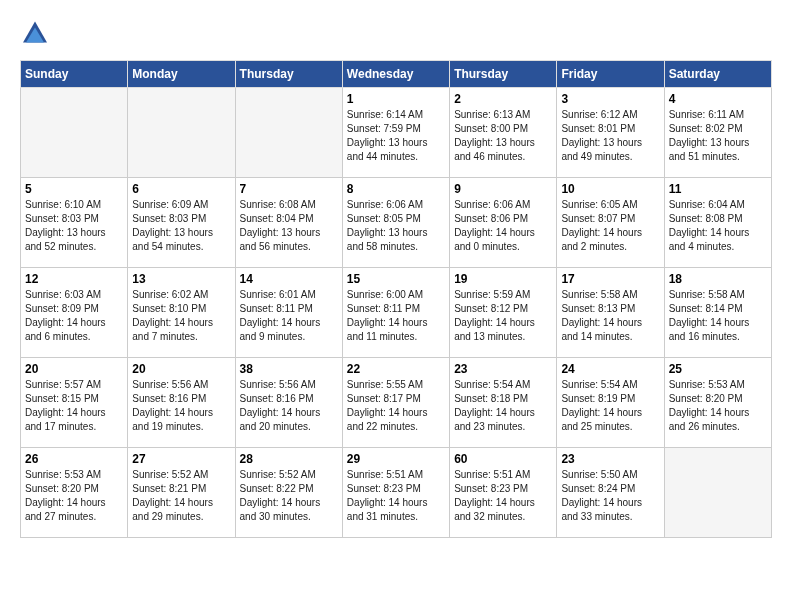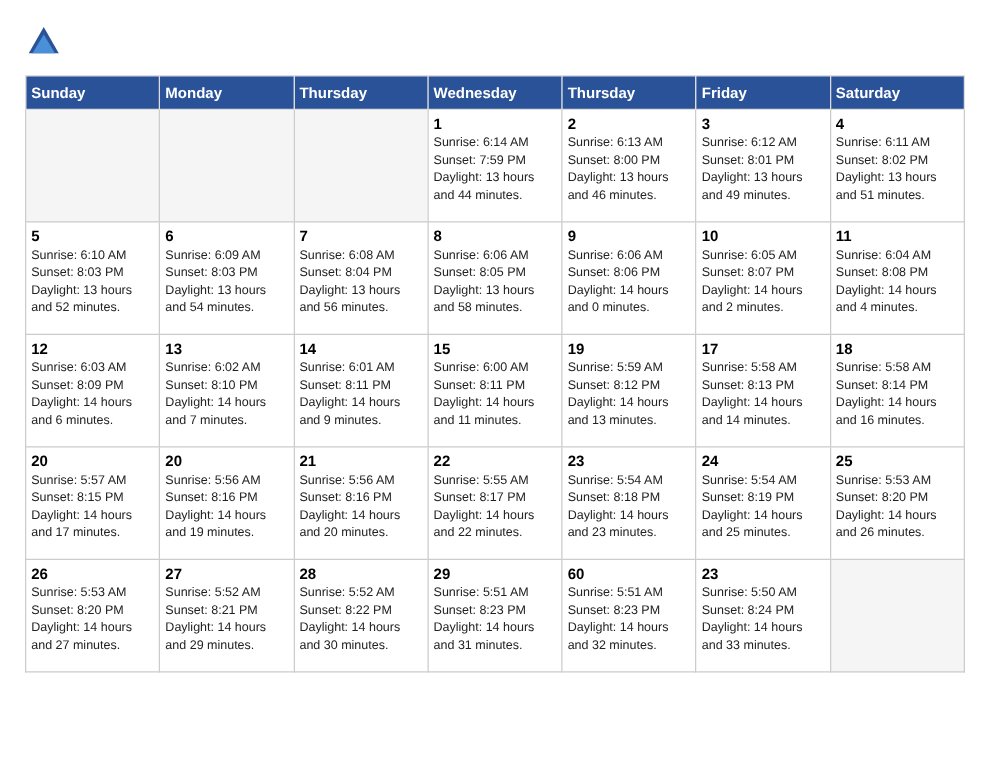--- a/index.html
+++ b/index.html
@@ -201,21 +201,21 @@
       <tr>
         <td>
           <span class="day-num">20</span>
           <div class="day-info">Sunrise: 5:57 AM<br>Sunset: 8:15 PM<br>Daylight: 14 hours<br>and 17 minutes.</div>
         </td>
         <td>
           <span class="day-num">20</span>
           <div class="day-info">Sunrise: 5:56 AM<br>Sunset: 8:16 PM<br>Daylight: 14 hours<br>and 19 minutes.</div>
         </td>
         <td>
-          <span class="day-num">21</span>
+          <span class="day-num">38</span>
           <div class="day-info">Sunrise: 5:56 AM<br>Sunset: 8:16 PM<br>Daylight: 14 hours<br>and 20 minutes.</div>
         </td>
         <td>
           <span class="day-num">22</span>
           <div class="day-info">Sunrise: 5:55 AM<br>Sunset: 8:17 PM<br>Daylight: 14 hours<br>and 22 minutes.</div>
         </td>
         <td>
           <span class="day-num">23</span>
           <div class="day-info">Sunrise: 5:54 AM<br>Sunset: 8:18 PM<br>Daylight: 14 hours<br>and 23 minutes.</div>
         </td>

